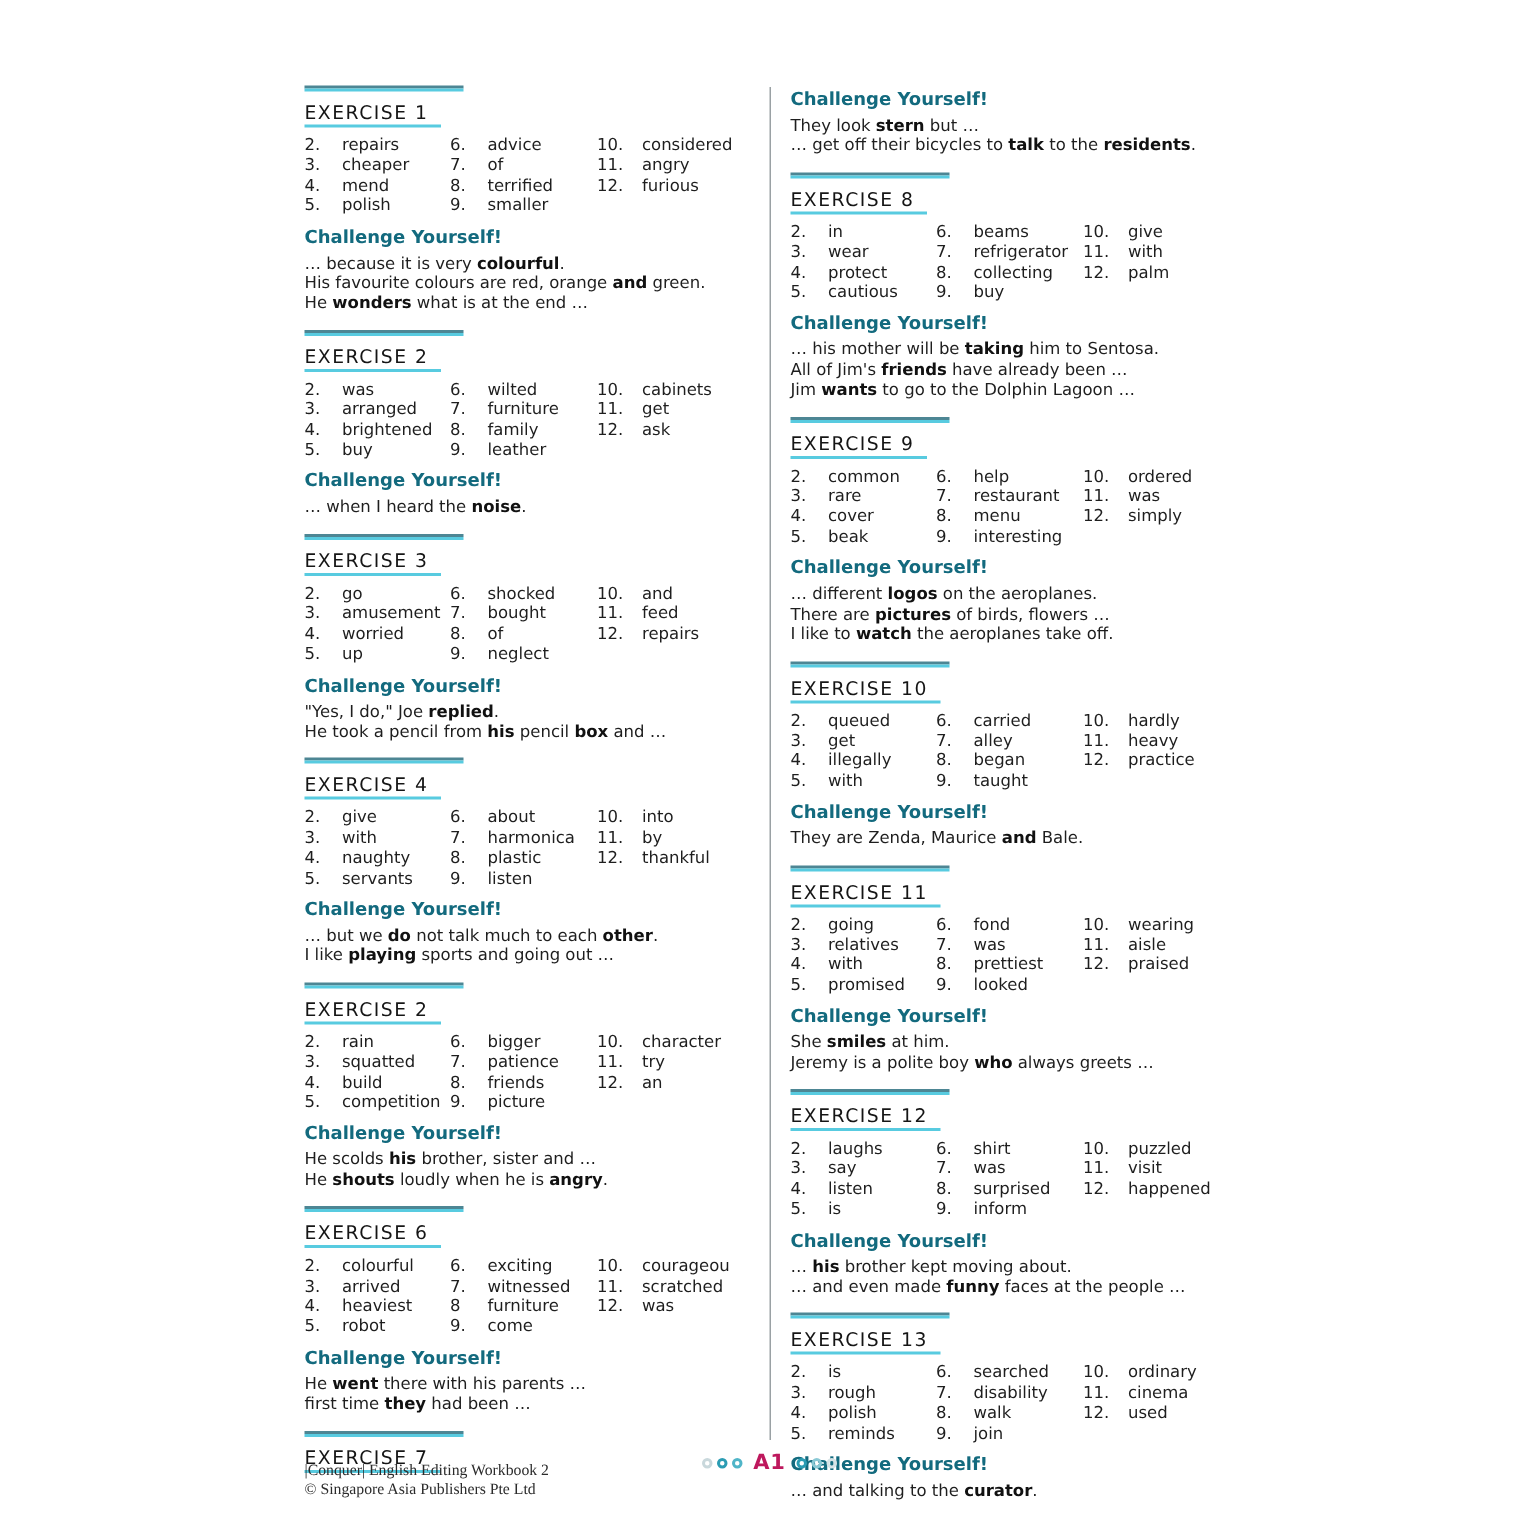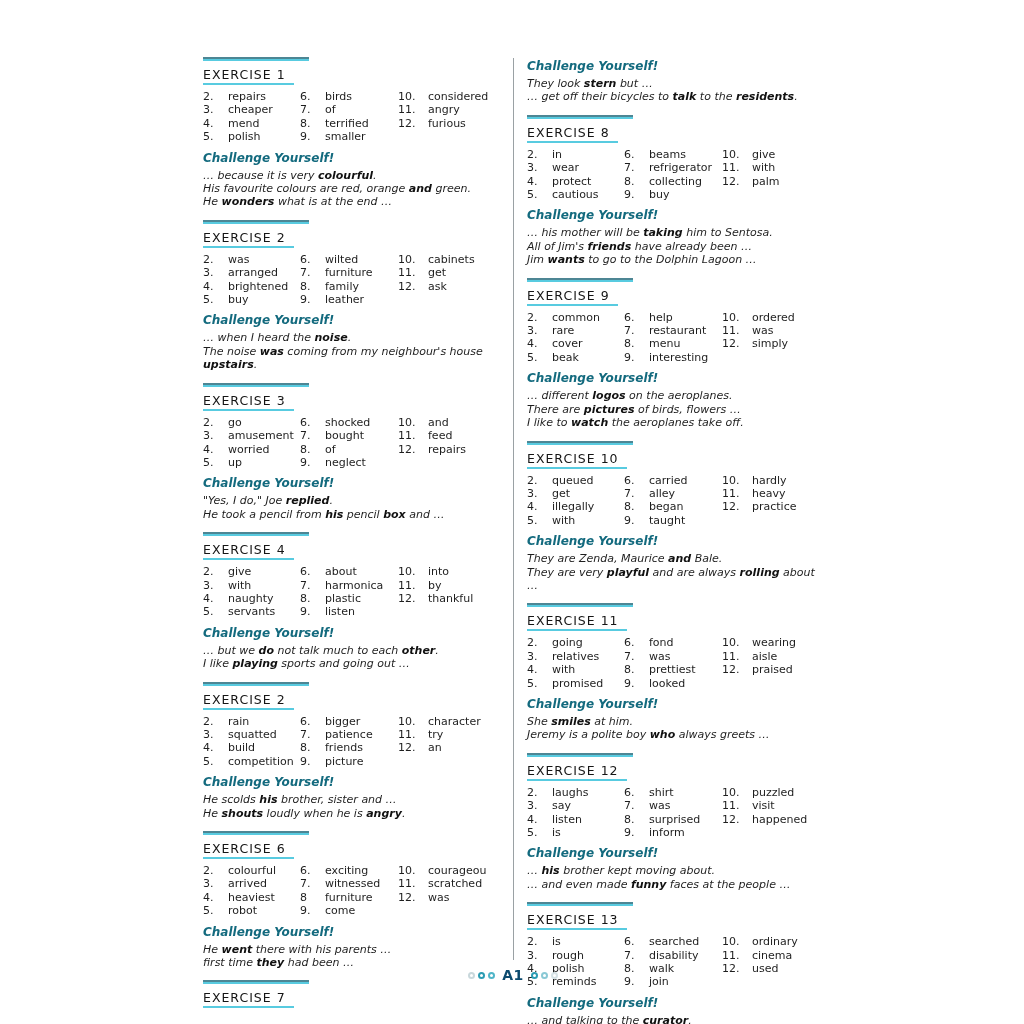--- a/index.html
+++ b/index.html
@@ -37,54 +37,54 @@
 
   .ans-grid {
     display:grid;
     grid-template-columns:25px 72px 25px 73px 30px auto;
     margin-top:5px;
     font-size:11px; line-height:13.4px;
   }
   .ans-n { color:#1e1e1e; }
   .ans-w { color:#1e1e1e; }
 
-  .challenge { margin-top:7px; margin-bottom:11px;font-style:italic; }
+  .challenge { margin-top:7px; margin-bottom:11px; }
   .challenge-h {
     font-size:12px; font-weight:bold; color:#136a7e;
     line-height:15px; margin-bottom:3px;
   }
   .ch-line { font-size:11px; line-height:13.4px; }
   .ch-line b { color:#111; }
 
   .footer-left {
     position:absolute; left:203px; top:974px;
     font-family:"Liberation Serif", serif;
     font-size:10.5px; line-height:13px; color:#2b2b2b;
   }
   .footer-center {
     position:absolute; left:433px; top:967px; width:160px;
     display:flex; align-items:center; justify-content:center; gap:3px;
   }
   .ring {
     width:7px; height:7px; border-radius:50%;
     border:2px solid #2b9cb3; display:inline-block; background:transparent;
   }
-  .pgnum { font-size:14px; font-weight:bold; color:#0c4a6e; margin:0 4px; letter-spacing:0.5px; }
+  .pgnum { font-size:14px; font-weight:bold; color:#be185d; margin:0 4px; letter-spacing:0.5px; }
   .rings { display:flex; align-items:center; gap:3px; }
 </style>
 </head>
 <body>
 
 <div class="page">
   <div id="col0" class="col">
       <div class="exercise"><div class="ex-topline"></div><div class="ex-title">EXERCISE 1</div><div class="ans-grid">
           <div class="ans-n">2.</div>
           <div class="ans-w">repairs</div>
           <div class="ans-n">6.</div>
-          <div class="ans-w">birds</div>
+          <div class="ans-w">advice</div>
           <div class="ans-n">10.</div>
           <div class="ans-w">considered</div>
           <div class="ans-n">3.</div>
           <div class="ans-w">cheaper</div>
           <div class="ans-n">7.</div>
           <div class="ans-w">of</div>
           <div class="ans-n">11.</div>
           <div class="ans-w">angry</div>
           <div class="ans-n">4.</div>
           <div class="ans-w">mend</div>
@@ -127,21 +127,20 @@
           <div class="ans-n">5.</div>
           <div class="ans-w">buy</div>
           <div class="ans-n">9.</div>
           <div class="ans-w">leather</div>
           <div class="ans-n"></div>
           <div class="ans-w"></div>
         </div></div>
       <div class="challenge">
         <div class="challenge-h">Challenge Yourself!</div>
         <div class="ch-line">… when I heard the <b>noise</b>.</div>
-        <div class="ch-line">The noise <b>was</b> coming from my neighbour's house <b>upstairs</b>.</div>
       </div>
       <div class="exercise"><div class="ex-topline"></div><div class="ex-title">EXERCISE 3</div><div class="ans-grid">
           <div class="ans-n">2.</div>
           <div class="ans-w">go</div>
           <div class="ans-n">6.</div>
           <div class="ans-w">shocked</div>
           <div class="ans-n">10.</div>
           <div class="ans-w">and</div>
           <div class="ans-n">3.</div>
           <div class="ans-w">amusement</div>
@@ -355,21 +354,20 @@
           <div class="ans-n">5.</div>
           <div class="ans-w">with</div>
           <div class="ans-n">9.</div>
           <div class="ans-w">taught</div>
           <div class="ans-n"></div>
           <div class="ans-w"></div>
         </div></div>
       <div class="challenge">
         <div class="challenge-h">Challenge Yourself!</div>
         <div class="ch-line">They are Zenda, Maurice <b>and</b> Bale.</div>
-        <div class="ch-line">They are very <b>playful</b> and are always <b>rolling</b> about …</div>
       </div>
       <div class="exercise"><div class="ex-topline"></div><div class="ex-title">EXERCISE 11</div><div class="ans-grid">
           <div class="ans-n">2.</div>
           <div class="ans-w">going</div>
           <div class="ans-n">6.</div>
           <div class="ans-w">fond</div>
           <div class="ans-n">10.</div>
           <div class="ans-w">wearing</div>
           <div class="ans-n">3.</div>
           <div class="ans-w">relatives</div>
@@ -451,20 +449,24 @@
           <div class="ans-w">join</div>
           <div class="ans-n"></div>
           <div class="ans-w"></div>
         </div></div>
       <div class="challenge">
         <div class="challenge-h">Challenge Yourself!</div>
         <div class="ch-line">… and talking to the <b>curator</b>.</div>
       </div>
     </div>
 
+  <div class="footer-left">
+    <div>|Conquer| English Editing Workbook 2</div>
+    <div>© Singapore Asia Publishers Pte Ltd</div>
+  </div>
 
   <div class="footer-center">
     <span class="rings" id="ringsL">
         <span class="ring" style="border-color: rgb(201, 216, 220);"></span>
         <span class="ring" style="border-color: rgb(43, 156, 179);"></span>
         <span class="ring" style="border-color: rgb(79, 181, 200);"></span>
       </span>
     <span class="pgnum">A1</span>
     <span class="rings" id="ringsR">
         <span class="ring" style="border-color: rgb(43, 156, 179);"></span>

